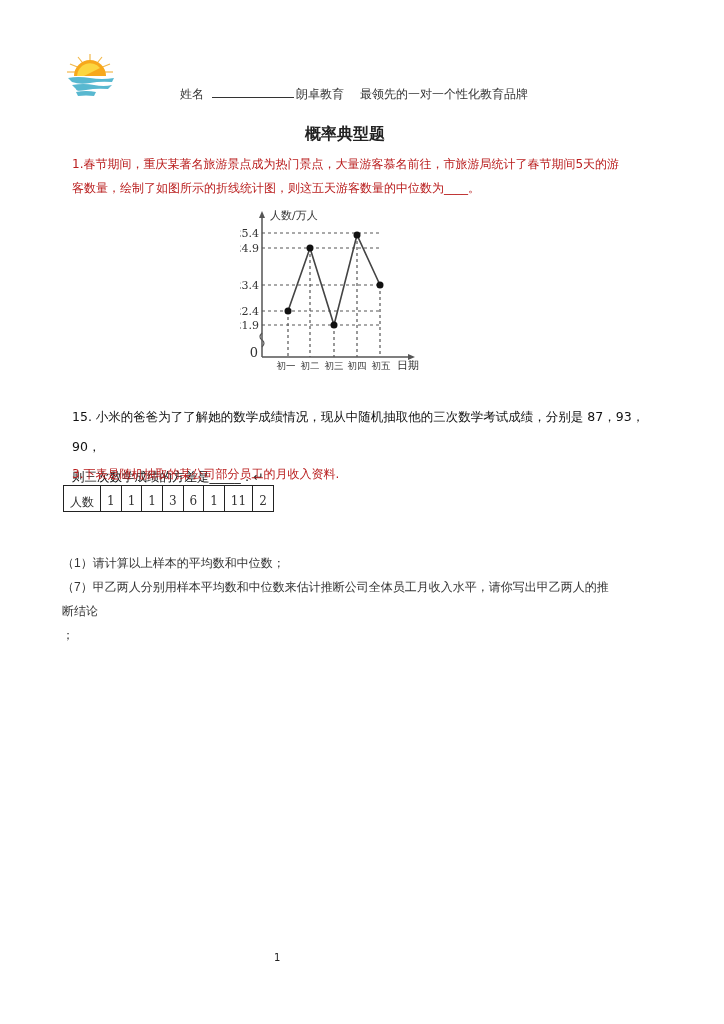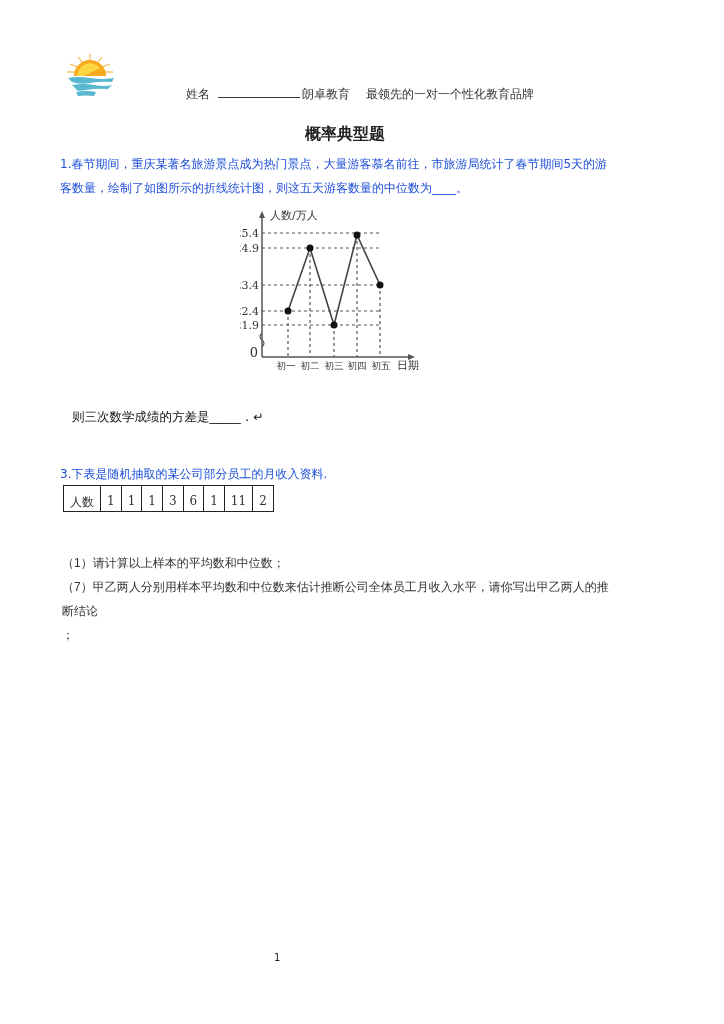--- a/index.html
+++ b/index.html
@@ -1,26 +1,26 @@
 <!DOCTYPE html>
 <html><head>
 <meta charset="utf-8">
 <style>
   html, body { margin:0; padding:0; background:#fff; }
   body { width:724px; height:1024px; position:relative; overflow:hidden;
          font-family:"DejaVu Serif","Liberation Serif",serif; color:#222; }
   .logo { position:absolute; left:64px; top:52px; width:52px; height:46px; }
   .header { position:absolute; left:180px; top:86px; font-size:12px; color:#333;
-            font-family:"DejaVu Sans","Liberation Sans",sans-serif; white-space:nowrap;margin-left:6px; }
+            font-family:"DejaVu Sans","Liberation Sans",sans-serif; white-space:nowrap; }
   .header .blank { display:inline-block; width:82px; border-bottom:1px solid #333; margin:0 2px 0 8px; height:10px; }
   .header .gap { display:inline-block; width:16px; }
   .title { position:absolute; left:0; width:690px; top:124px; text-align:center;
            font-size:16px; font-weight:bold; font-family:"DejaVu Sans","Liberation Sans",sans-serif; }
-  .para { position:absolute; left:60px; font-size:12px; line-height:24px; width:600px;
-          font-family:"DejaVu Sans","Liberation Sans",sans-serif; color:#1d4ed8; }
+  .para { position:absolute; left:72px; font-size:12px; line-height:24px; width:600px;
+          font-family:"DejaVu Sans","Liberation Sans",sans-serif; color:#b91c1c; }
   .q1 { top:152px; }
   .q15 { top:402px; left:72px; font-size:12.5px; line-height:30px; width:600px; color:#111; }
   .q3 { top:462px; }
   .chart { position:absolute; left:240px; top:205px; }
   table.income { position:absolute; left:63px; top:485px; border-collapse:collapse;
                  font-size:12px; font-family:"DejaVu Serif","Liberation Serif",serif; color:#333; }
   table.income td { border:1.5px solid #222; padding:2px 6px; vertical-align:top; }
   table.income tr.r1 td { height:36px; }
   table.income tr.r2 td { height:14px; padding-top:8px; padding-bottom:0; }
   .subs { position:absolute; left:62px; top:551px; font-size:12px; line-height:24px; width:600px;
@@ -103,20 +103,21 @@
     <text x="46" y="164">初一</text>
     <text x="70" y="164">初二</text>
     <text x="94" y="164">初三</text>
     <text x="117" y="164">初四</text>
     <text x="141" y="164">初五</text>
     <text x="168" y="164" font-size="11">日期</text>
   </g>
 </svg>
 
 <div class="para q15">
+  <div>15. 小米的爸爸为了了解她的数学成绩情况，现从中随机抽取他的三次数学考试成绩，分别是 87，93，90，</div>
   <div>则三次数学成绩的方差是_____．↵</div>
 </div>
 
 <div class="para q3">3.下表是随机抽取的某公司部分员工的月收入资料.</div>
 
 <table class="income">
   <tbody>
   <tr class="r2">
     <td>人数</td>
     <td>1</td>

